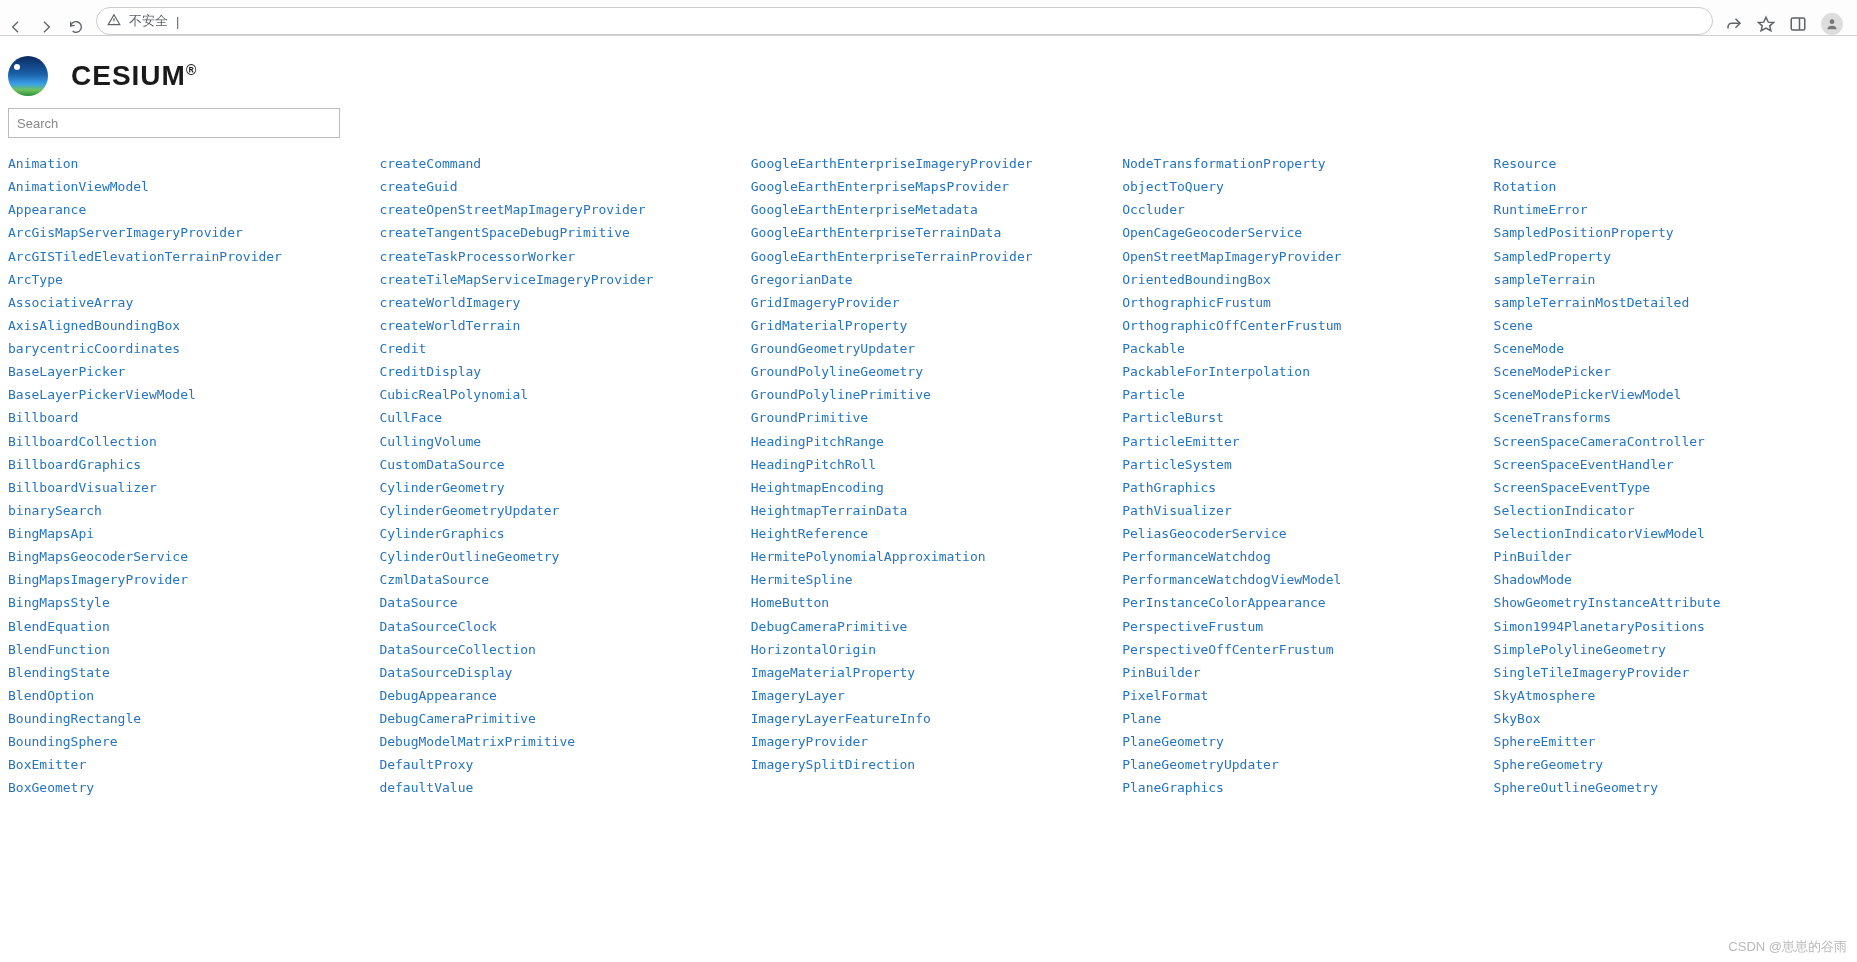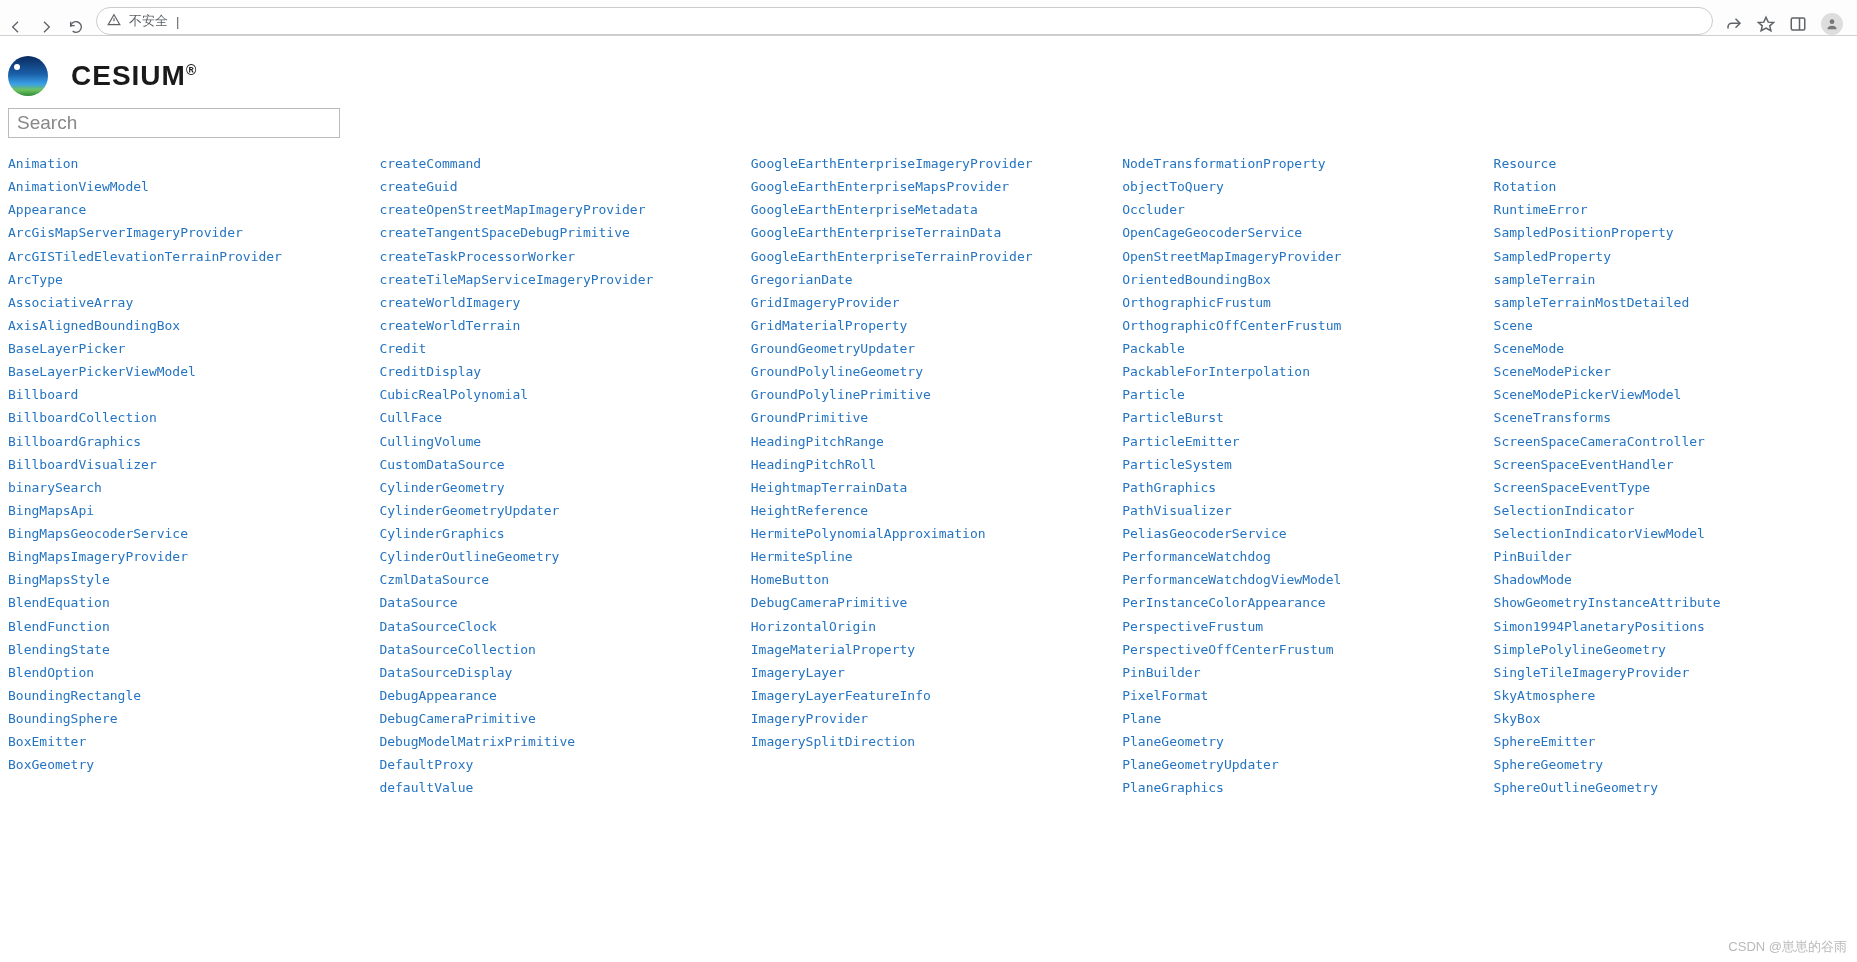--- a/index.html
+++ b/index.html
@@ -70,21 +70,21 @@
 
   .search-box {
     width: 332px;
     margin: 2px 0 14px 0;
   }
   .search-box input {
     width: 100%;
     height: 30px;
     padding: 4px 8px;
     border: 1px solid #bbb;
-    font-size: 19px;
+    font-size: 13px;
     color: #333;
     outline: none;
   }
   .search-box input::placeholder { color: #888; }
 
   .api-grid {
     display: grid;
     grid-template-columns: repeat(5, 1fr);
     column-gap: 16px;
   }
@@ -186,20 +186,21 @@
 
   <div class="api-col">
         <a class="api-link">Animation</a>
         <a class="api-link">AnimationViewModel</a>
         <a class="api-link">Appearance</a>
         <a class="api-link">ArcGisMapServerImageryProvider</a>
         <a class="api-link">ArcGISTiledElevationTerrainProvider</a>
         <a class="api-link">ArcType</a>
         <a class="api-link">AssociativeArray</a>
         <a class="api-link">AxisAlignedBoundingBox</a>
+        <a class="api-link">barycentricCoordinates</a>
         <a class="api-link">BaseLayerPicker</a>
         <a class="api-link">BaseLayerPickerViewModel</a>
         <a class="api-link">Billboard</a>
         <a class="api-link">BillboardCollection</a>
         <a class="api-link">BillboardGraphics</a>
         <a class="api-link">BillboardVisualizer</a>
         <a class="api-link">binarySearch</a>
         <a class="api-link">BingMapsApi</a>
         <a class="api-link">BingMapsGeocoderService</a>
         <a class="api-link">BingMapsImageryProvider</a>
@@ -251,20 +252,21 @@
         <a class="api-link">GoogleEarthEnterpriseTerrainProvider</a>
         <a class="api-link">GregorianDate</a>
         <a class="api-link">GridImageryProvider</a>
         <a class="api-link">GridMaterialProperty</a>
         <a class="api-link">GroundGeometryUpdater</a>
         <a class="api-link">GroundPolylineGeometry</a>
         <a class="api-link">GroundPolylinePrimitive</a>
         <a class="api-link">GroundPrimitive</a>
         <a class="api-link">HeadingPitchRange</a>
         <a class="api-link">HeadingPitchRoll</a>
+        <a class="api-link">HeightmapEncoding</a>
         <a class="api-link">HeightmapTerrainData</a>
         <a class="api-link">HeightReference</a>
         <a class="api-link">HermitePolynomialApproximation</a>
         <a class="api-link">HermiteSpline</a>
         <a class="api-link">HomeButton</a>
         <a class="api-link">DebugCameraPrimitive</a>
         <a class="api-link">HorizontalOrigin</a>
         <a class="api-link">ImageMaterialProperty</a>
         <a class="api-link">ImageryLayer</a>
         <a class="api-link">ImageryLayerFeatureInfo</a>

